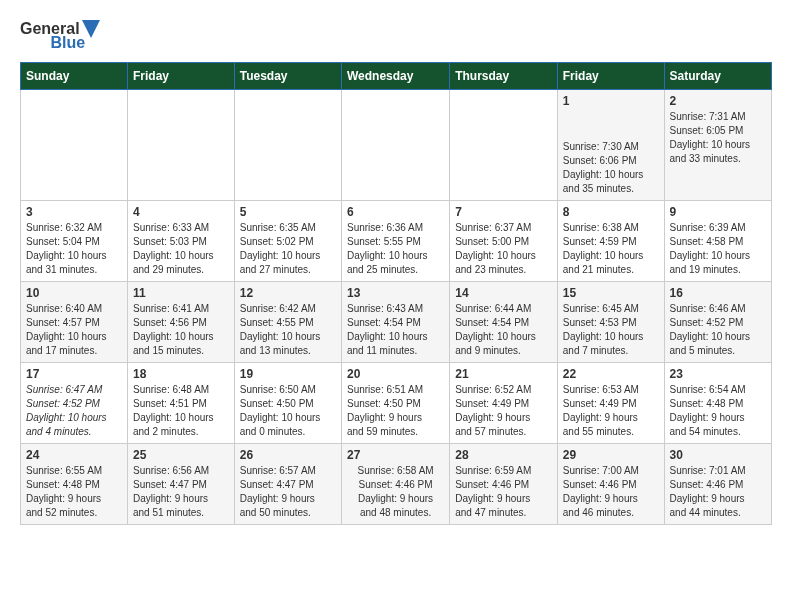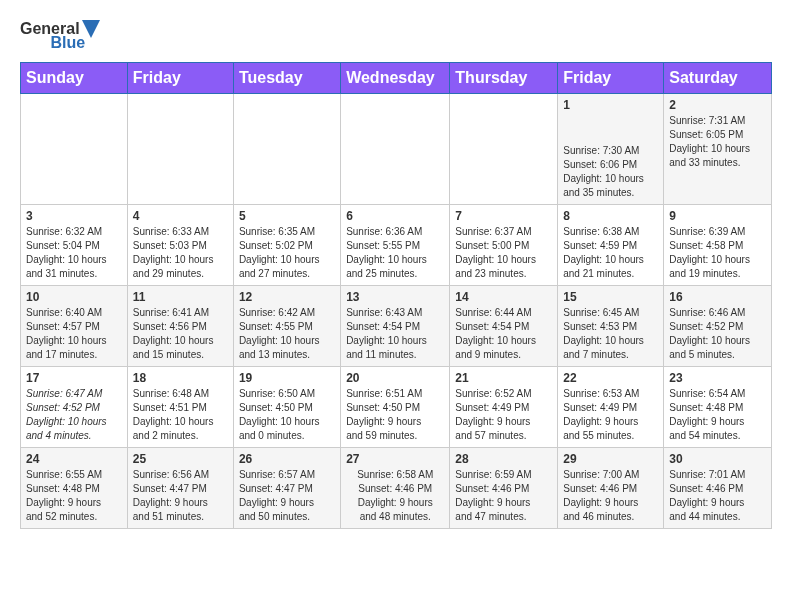--- a/index.html
+++ b/index.html
@@ -32,25 +32,25 @@
     .sub-title {
       font-size: 14px;
       color: #555;
     }
     .calendar {
       width: 100%;
       border-collapse: collapse;
       font-size: 11px;
     }
     .calendar thead tr th {
-      background-color: #8b5cf6;
+      background-color: #14532d;
       color: #fff;
       text-align: left;
       padding: 6px 5px;
-      font-size: 16px;
+      font-size: 12px;
       font-weight: bold;
       border: 1px solid #2a6db5;
     }
     .calendar tbody tr td {
       vertical-align: top;
       border: 1px solid #ccc;
       padding: 4px 5px;
       min-height: 80px;
       height: 80px;
       width: 110px;

